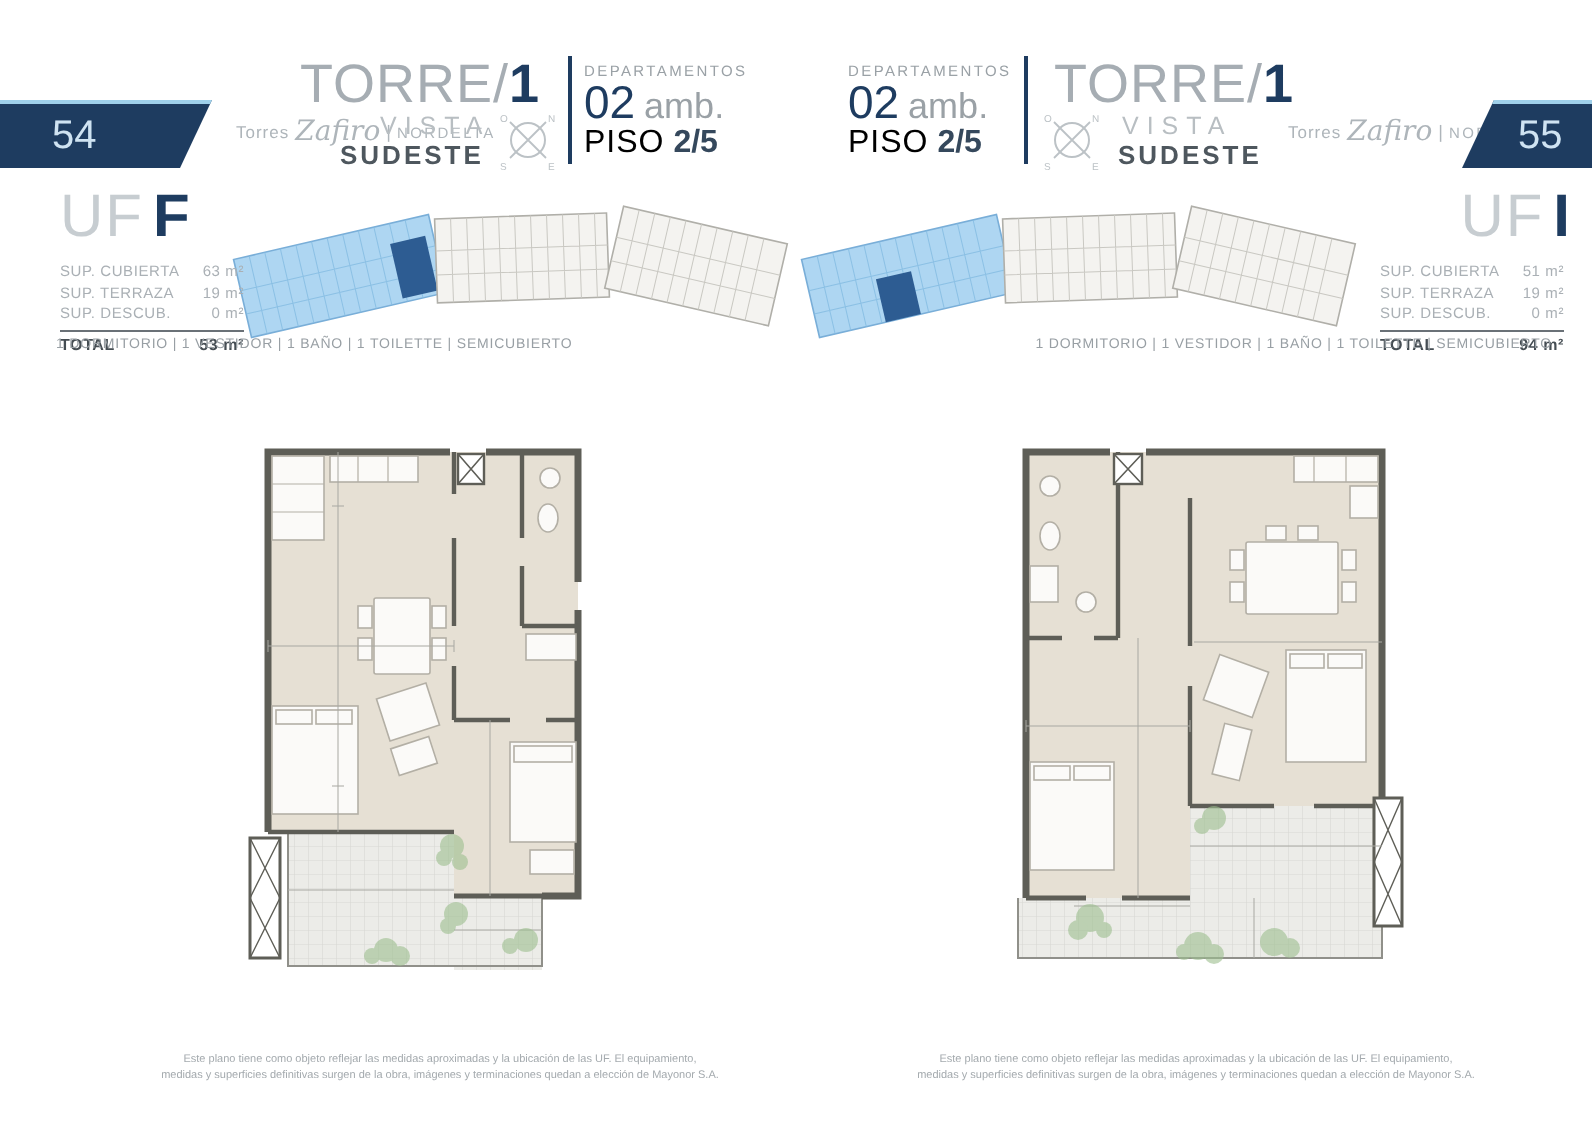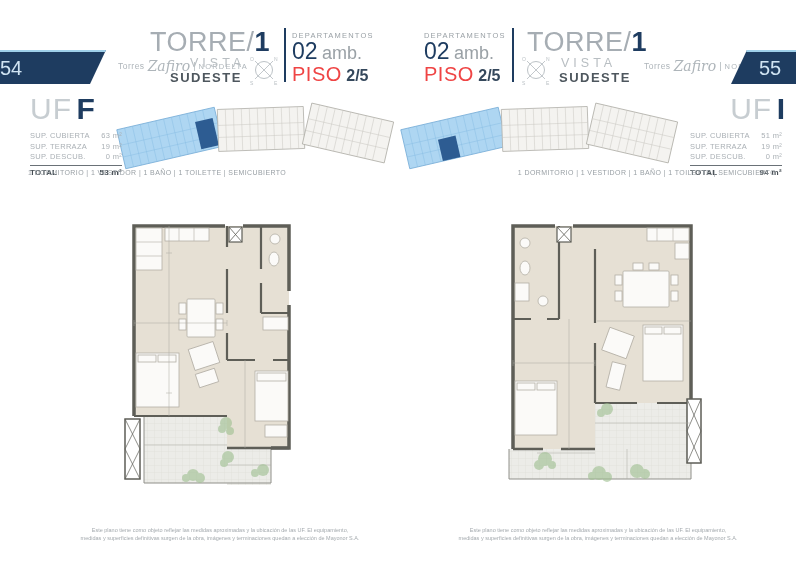--- a/index.html
+++ b/index.html
@@ -20,36 +20,36 @@
   
   .torre{white-space:nowrap}
   .torre-pre{font-size:27px;color:#a6adb3;letter-spacing:.5px}
   .torre-num{font-size:27px;font-weight:bold;color:#1e3c60}
   .vista{font-size:12.5px;color:#b8bec2;letter-spacing:4px}
   .sudeste{font-size:13px;font-weight:bold;color:#4e575e;letter-spacing:1.5px}
   .vline{width:2px;background:#1e3c60}
   .dept-label{font-size:7.5px;color:#9aa1a6;letter-spacing:1.2px}
   .amb-num{font-size:23px;font-weight:normal;color:#1e3c60}
   .amb-unit{font-size:18px;color:#9aa1a6}
-  .piso-label{font-size:20px;color:#ef4444;letter-spacing:.5px}
+  .piso-label{font-size:16px;color:#000000;letter-spacing:.5px}
   .piso-val{font-size:16px;font-weight:bold;color:#35485c}
   
   .uf-label{font-size:30px;color:#c7cdd1;letter-spacing:1px}
   .uf-letter{font-size:30px;font-weight:bold;color:#1e3c60}
   .stable{font-size:7.5px;color:#aab0b5;letter-spacing:.3px}
   .srow{display:flex;justify-content:space-between;line-height:10.5px}
   .trow{display:flex;justify-content:space-between;line-height:12px;margin-top:2px;
         border-top:1px solid #6a7177;color:#454d53;font-weight:bold;font-size:8px;padding-top:1px}
   .features{font-size:7px;color:#989fa4;letter-spacing:.4px;white-space:nowrap}
   .disclaimer{font-size:5.5px;line-height:7.5px;color:#a4aaae;text-align:center}
 </style>
 </head>
 <body>
 
-<div class="abs banner banner-l" style="left:0;top:50px;width:106px;">
+<div class="abs banner banner-l" style="left:0;top:50px;width:106px;padding-left:26px">
   <span>54</span>
 </div>
 
 <div class="abs logo" style="left:118px;top:58px">
   <span class="logo-pre">Torres</span>
   <span class="logo-script">Zafiro</span>
   <span class="logo-sep">|</span>
   <span class="logo-suf">NORDELTA</span>
 </div>
 

